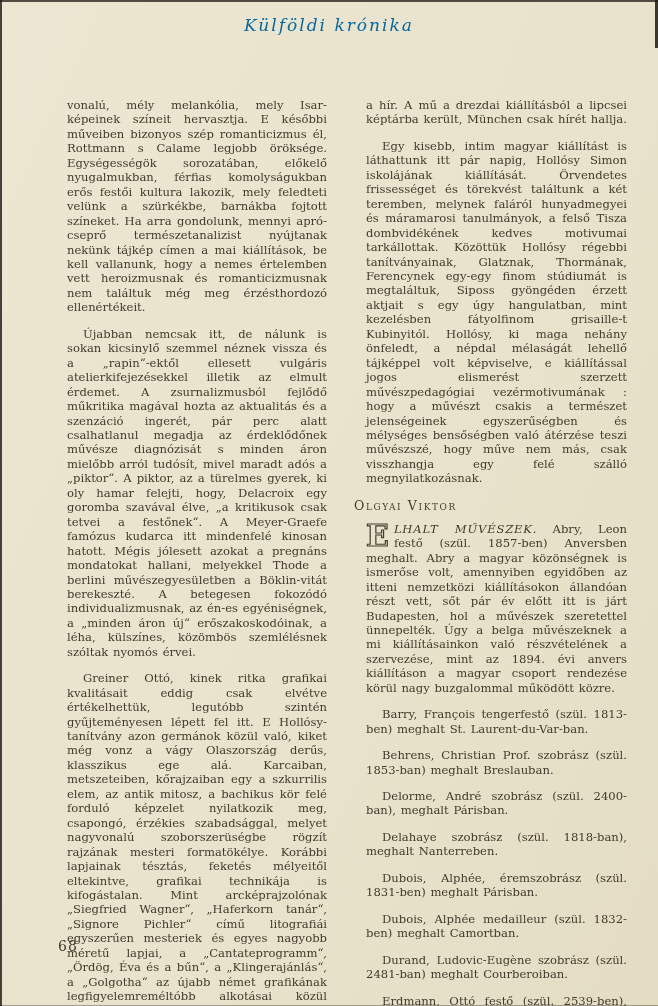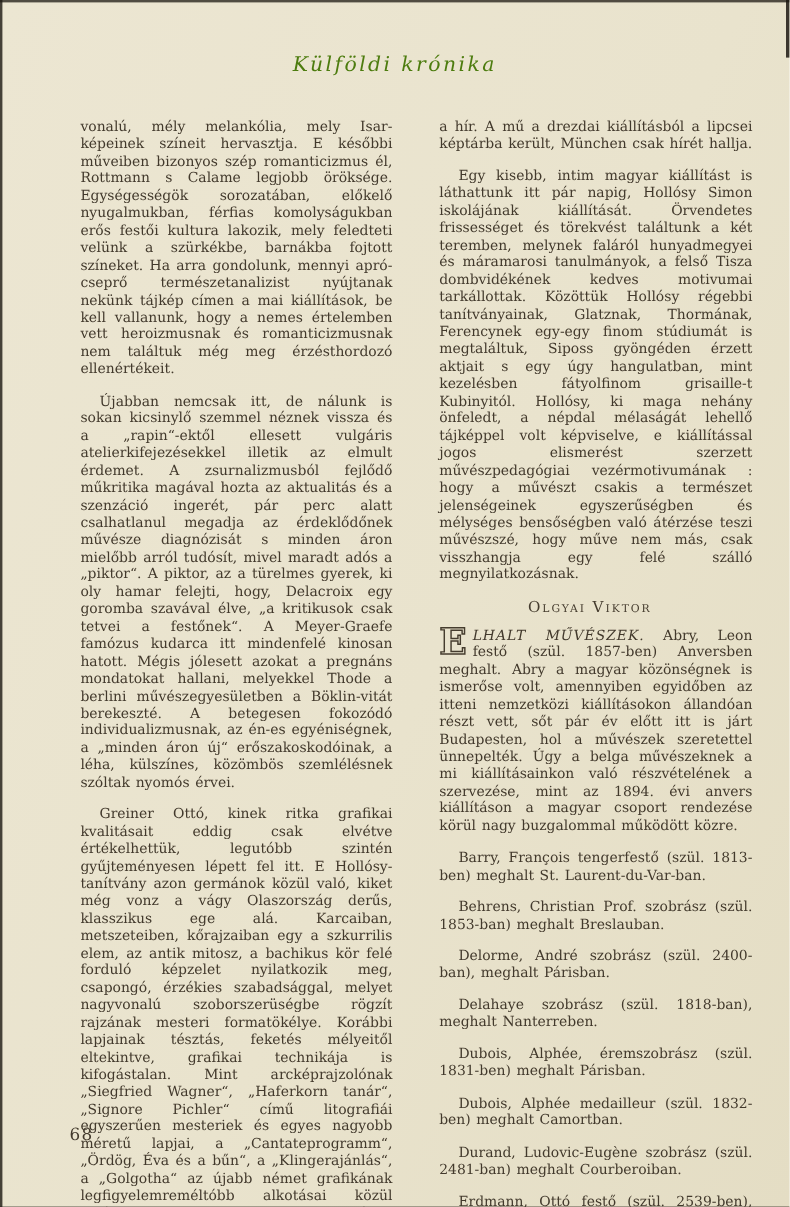--- a/index.html
+++ b/index.html
@@ -11,46 +11,46 @@
     font-family: "DejaVu Serif", "Liberation Serif", serif;
     color:#42392c;
   }
   .scan-edge { position:absolute; background:#1c1812; }
   .edge-top    { top:0; left:0; width:658px; height:2px; opacity:.75; }
   .edge-left   { top:0; left:0; width:2px; height:1006px; opacity:.8; }
   .edge-right-top { top:0; right:0; width:3px; height:48px; opacity:.85; }
   .edge-bottom { bottom:0; left:0; width:658px; height:1px; opacity:.35; }
 
   .page-title {
-    position:absolute; top:44px; left:0; width:100%;
+    position:absolute; top:15px; left:0; width:100%;
     text-align:center;
     font-style:italic;
     font-size:17px;
     letter-spacing:2px;
-    color:#4d7c0f;
+    color:#0369a1;
   }
 
   .columns {
     position:absolute; top:86px; left:55px; width:584px;
     display:flex; gap:15px;
   }
   .col { width:284px; }
   .col-right { width:285px; }
 
   p {
     margin:12px;
     text-align:justify;
     font-size:11.6px;
     line-height:14.45px;
     word-spacing:1px;
   }
   p.indent { text-indent:16px; }
 
   .signature {
-    text-align:center;
+    text-align:left;
     padding-right:10px;
     font-variant:small-caps;
     letter-spacing:1.6px;
     font-size:12.6px;
     margin:2px 0 1px 0;
     color:#453c2e;
   }
 
   .section { margin-top:9px; }
   .dropcap {

